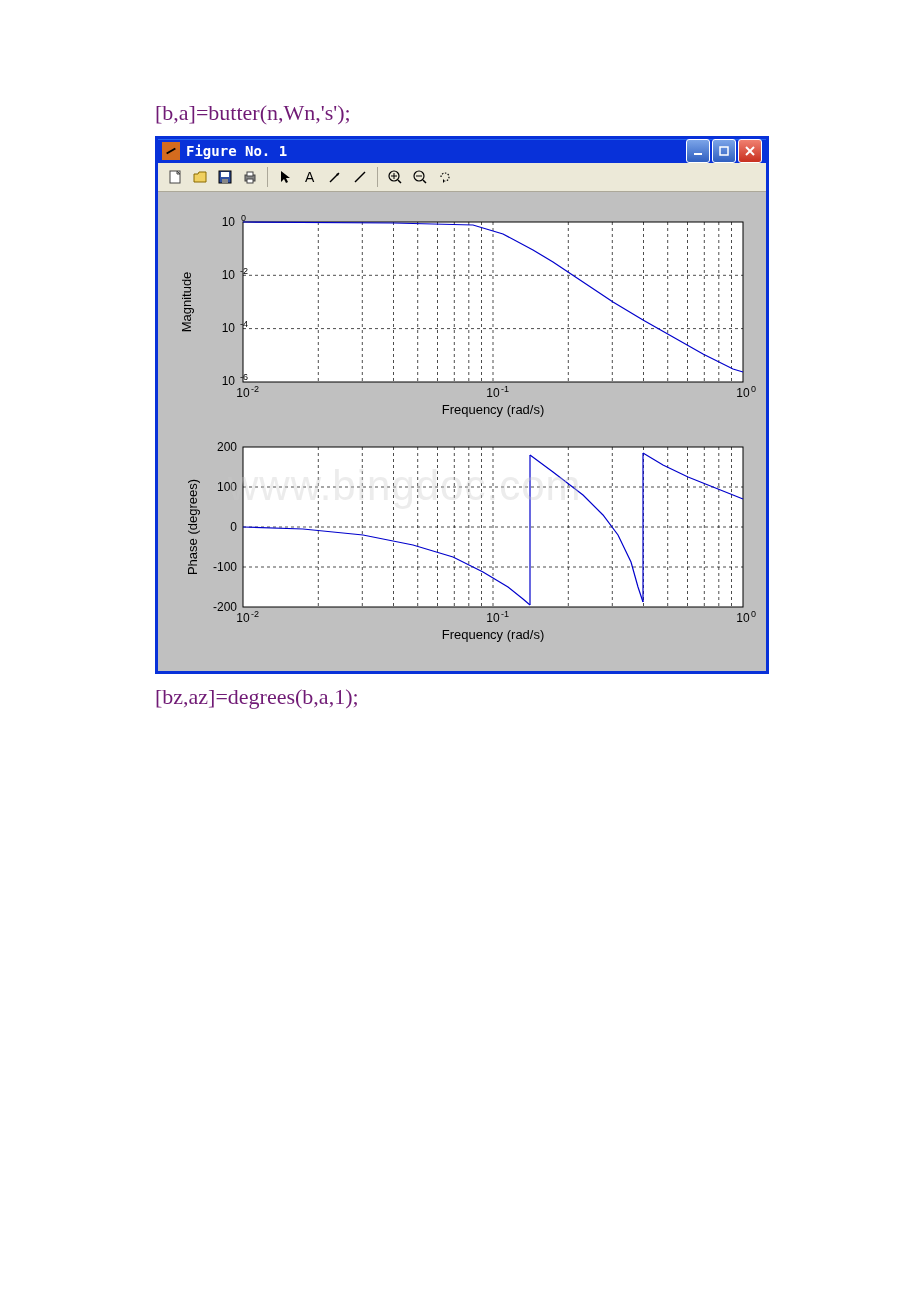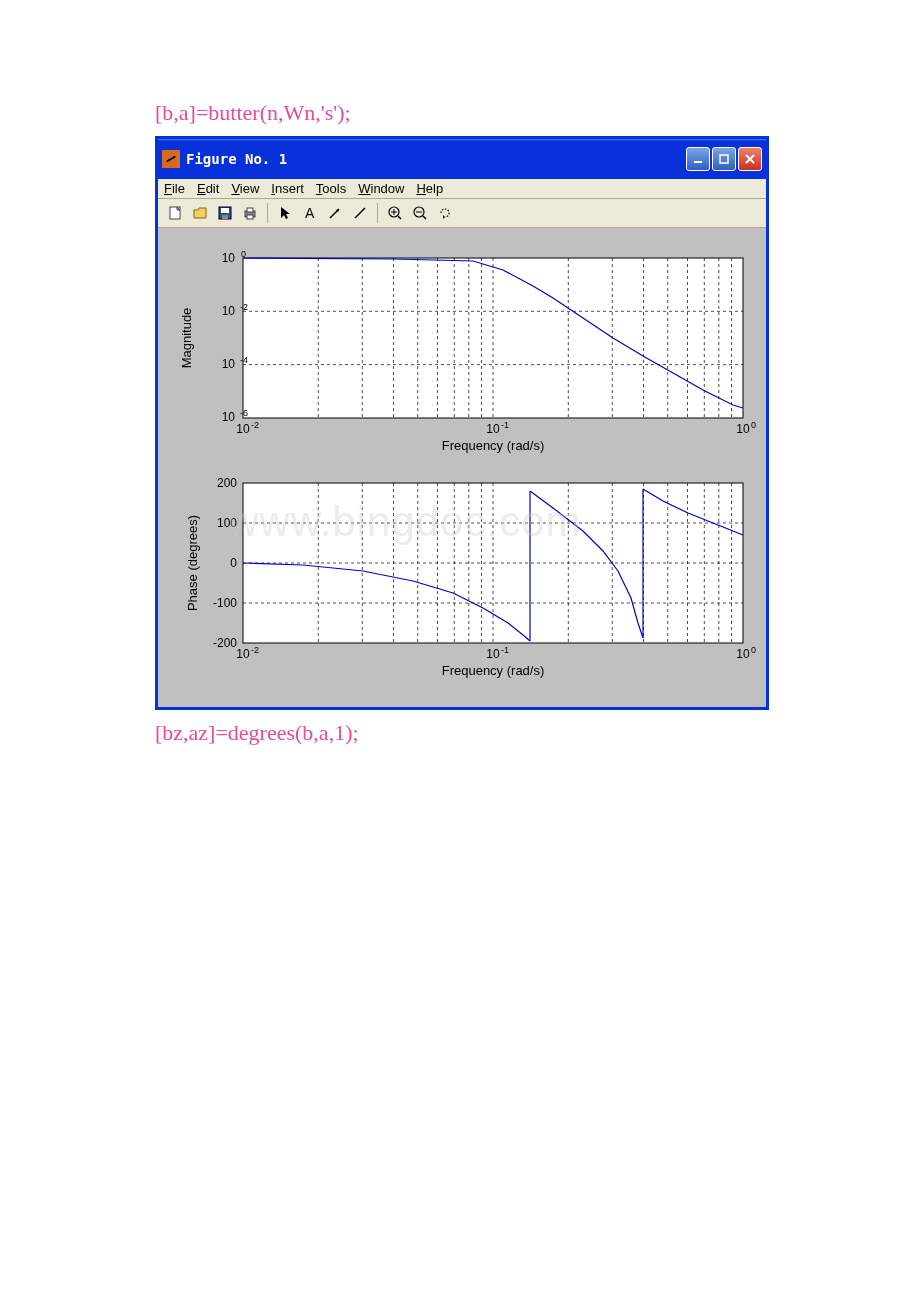--- a/index.html
+++ b/index.html
@@ -7,37 +7,37 @@
       padding: 0;
       background: #ffffff;
       font-family: "Times New Roman", serif;
       width: 920px;
     }
     .page {
       padding: 100px 155px 40px 155px;
     }
     .code-line {
       font-size: 22px;
-      color: #ec4899;
+      color: #701a75;
       margin-bottom: 8px;
       font-family: "Times New Roman", serif;
     }
     .figure-window {
       border: 3px solid #0831d9;
       background: #c0c0c0;
       width: 608px;
       margin-top: 10px;
       margin-bottom: 10px;
     }
     .titlebar {
       background: linear-gradient(to bottom, #3a8bff 0%, #0831d9 5%, #0831d9 95%, #0831d9 100%);
       height: 24px;
       display: flex;
       align-items: center;
-      padding: 8px 4px;
+      padding: 0 4px;
     }
     .titlebar-icon {
       width: 18px;
       height: 18px;
       background: #d46b1e;
       margin-right: 6px;
       position: relative;
       display: inline-flex;
       align-items: center;
       justify-content: center;
@@ -155,29 +155,20 @@
         </div>
         <div class="window-btn btn-close">
           <svg width="10" height="10">
               <line x1="1" y1="1" x2="9" y2="9" stroke="#fff" stroke-width="2"></line>
               <line x1="9" y1="1" x2="1" y2="9" stroke="#fff" stroke-width="2"></line>
             </svg>
         </div>
       </div>
     </div>
 
-    <div class="menubar">
-      <span class="menu-item"><span class="underline">F</span>ile</span>
-      <span class="menu-item"><span class="underline">E</span>dit</span>
-      <span class="menu-item"><span class="underline">V</span>iew</span>
-      <span class="menu-item"><span class="underline">I</span>nsert</span>
-      <span class="menu-item"><span class="underline">T</span>ools</span>
-      <span class="menu-item"><span class="underline">W</span>indow</span>
-      <span class="menu-item"><span class="underline">H</span>elp</span>
-    </div>
 
     <div class="toolbar">
       <div class="tool-btn">
         <svg width="16" height="16">
             <rect x="3" y="2" width="10" height="12" fill="#fff" stroke="#444"></rect>
             <polygon points="10,2 13,5 10,5" fill="#ccc" stroke="#444"></polygon>
           </svg>
       </div>
       <div class="tool-btn">
         <svg width="16" height="16">

